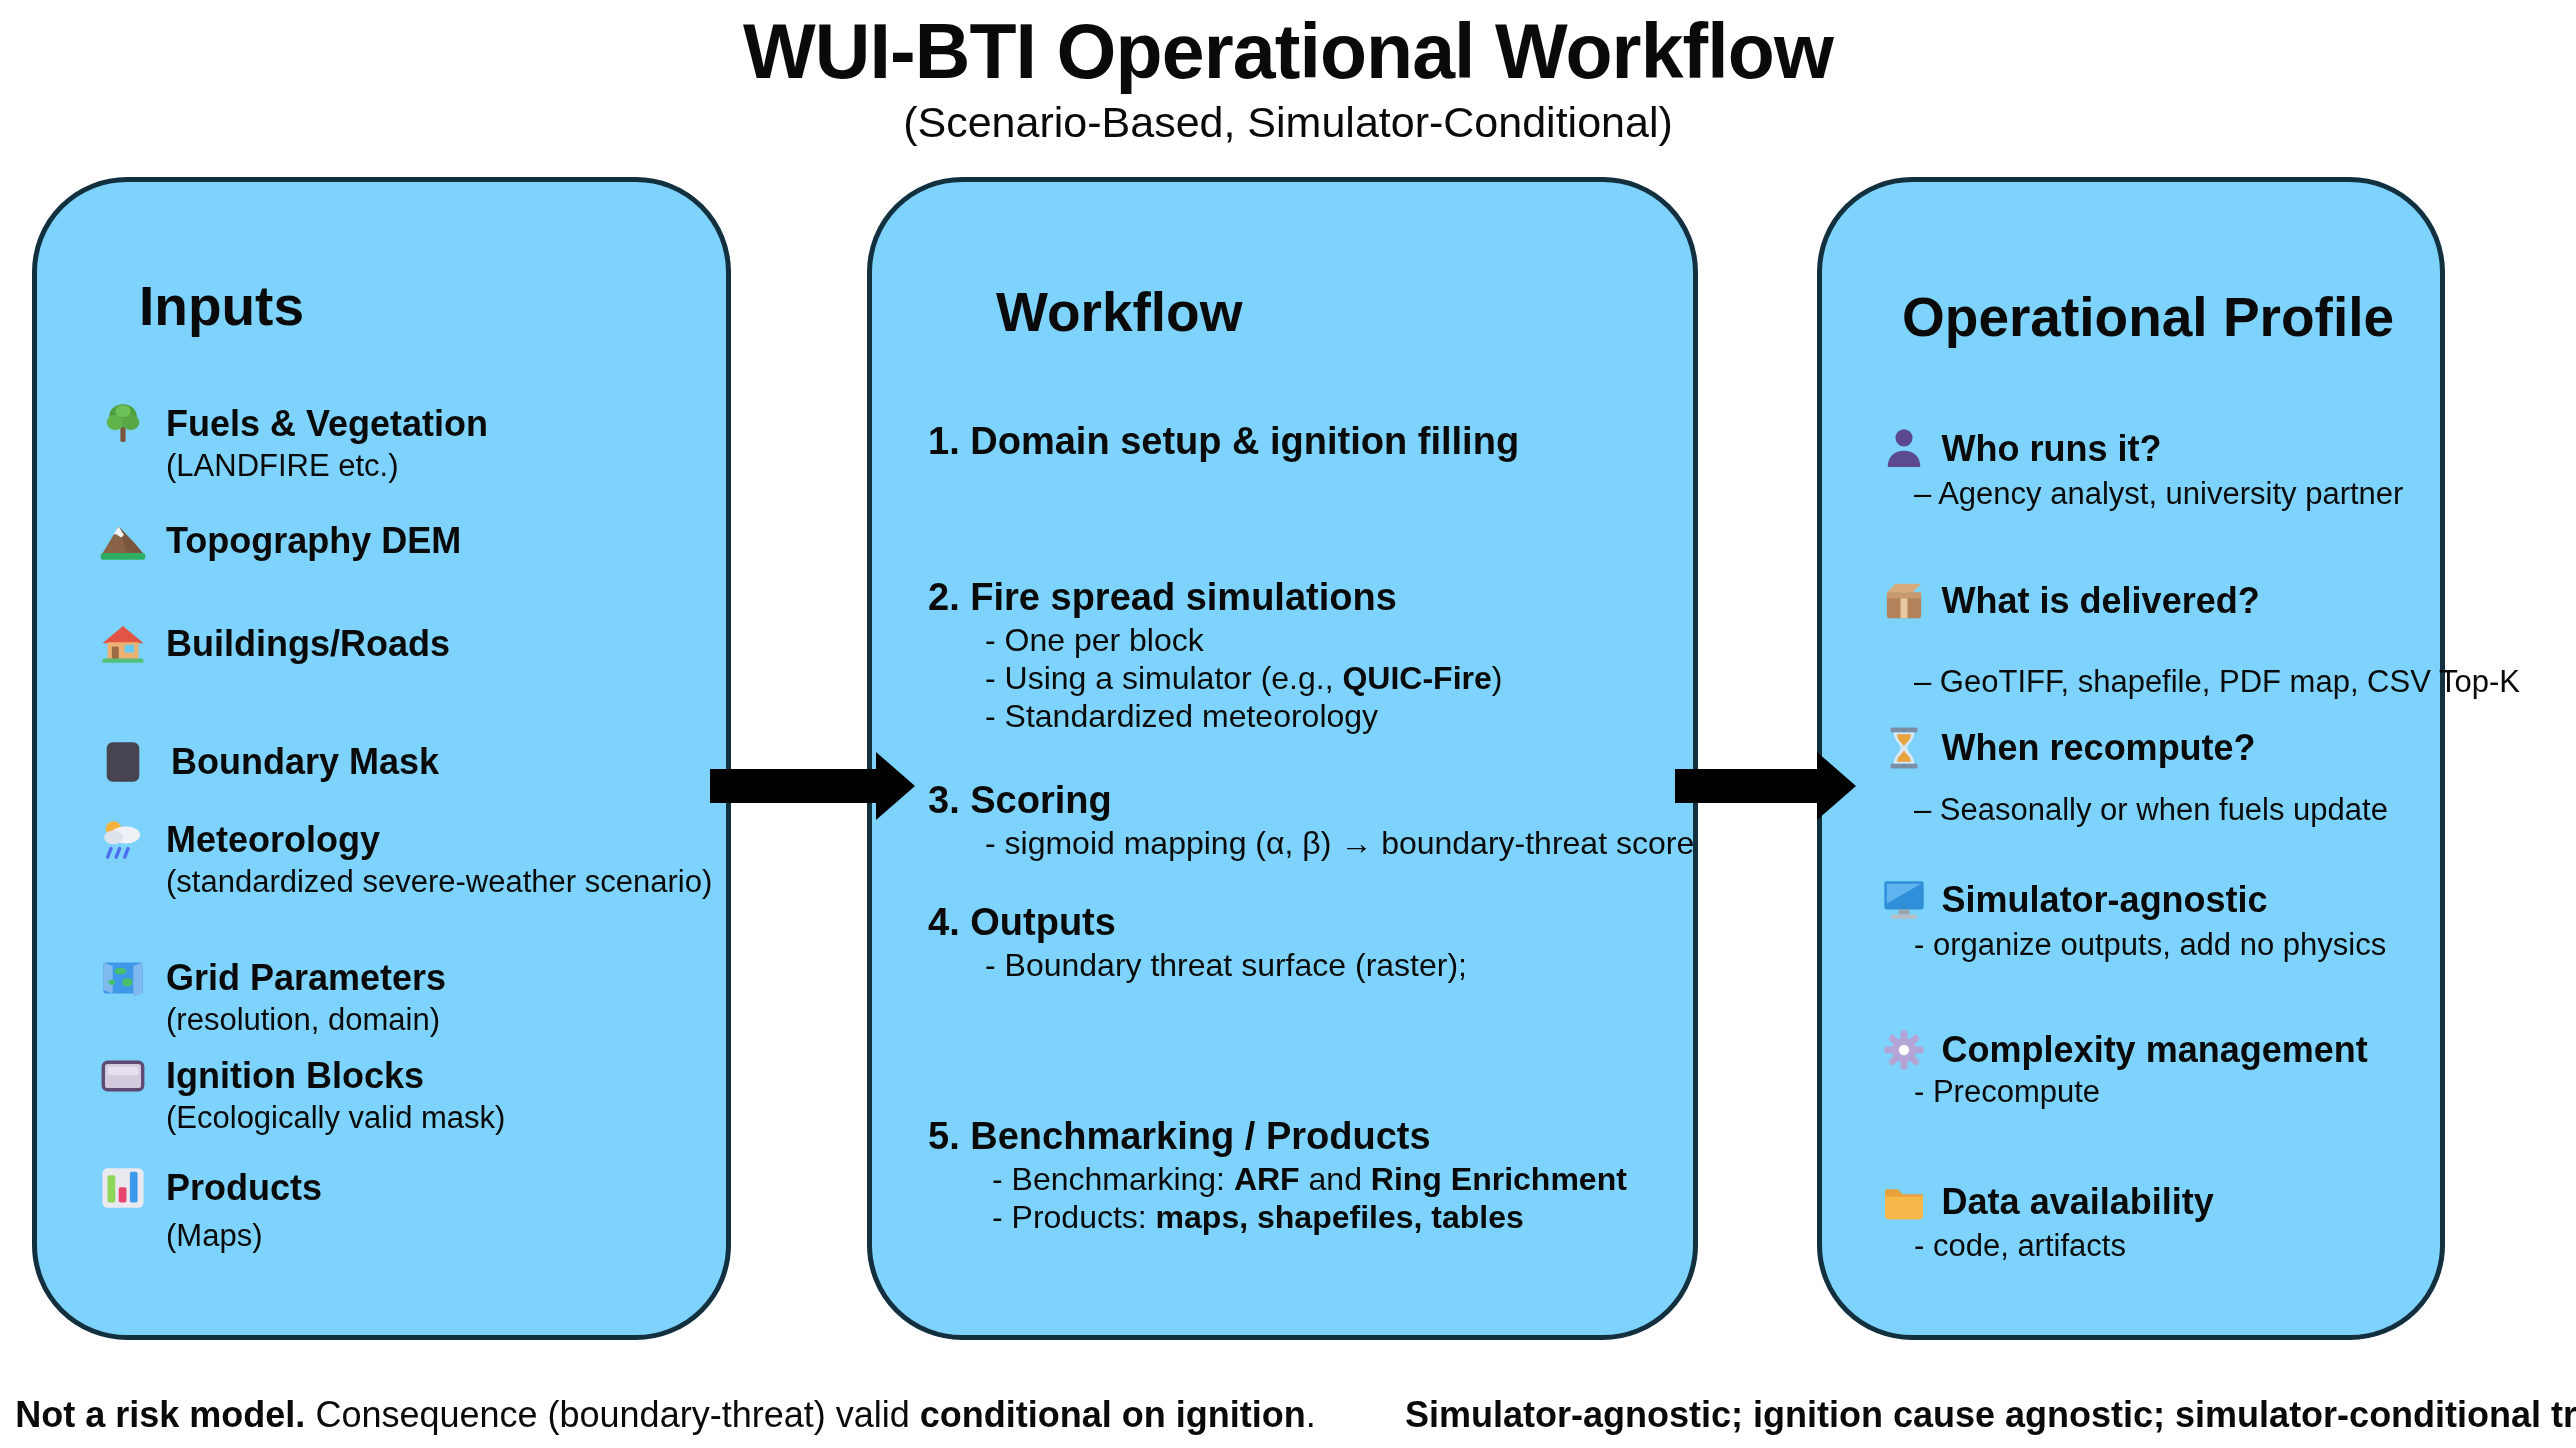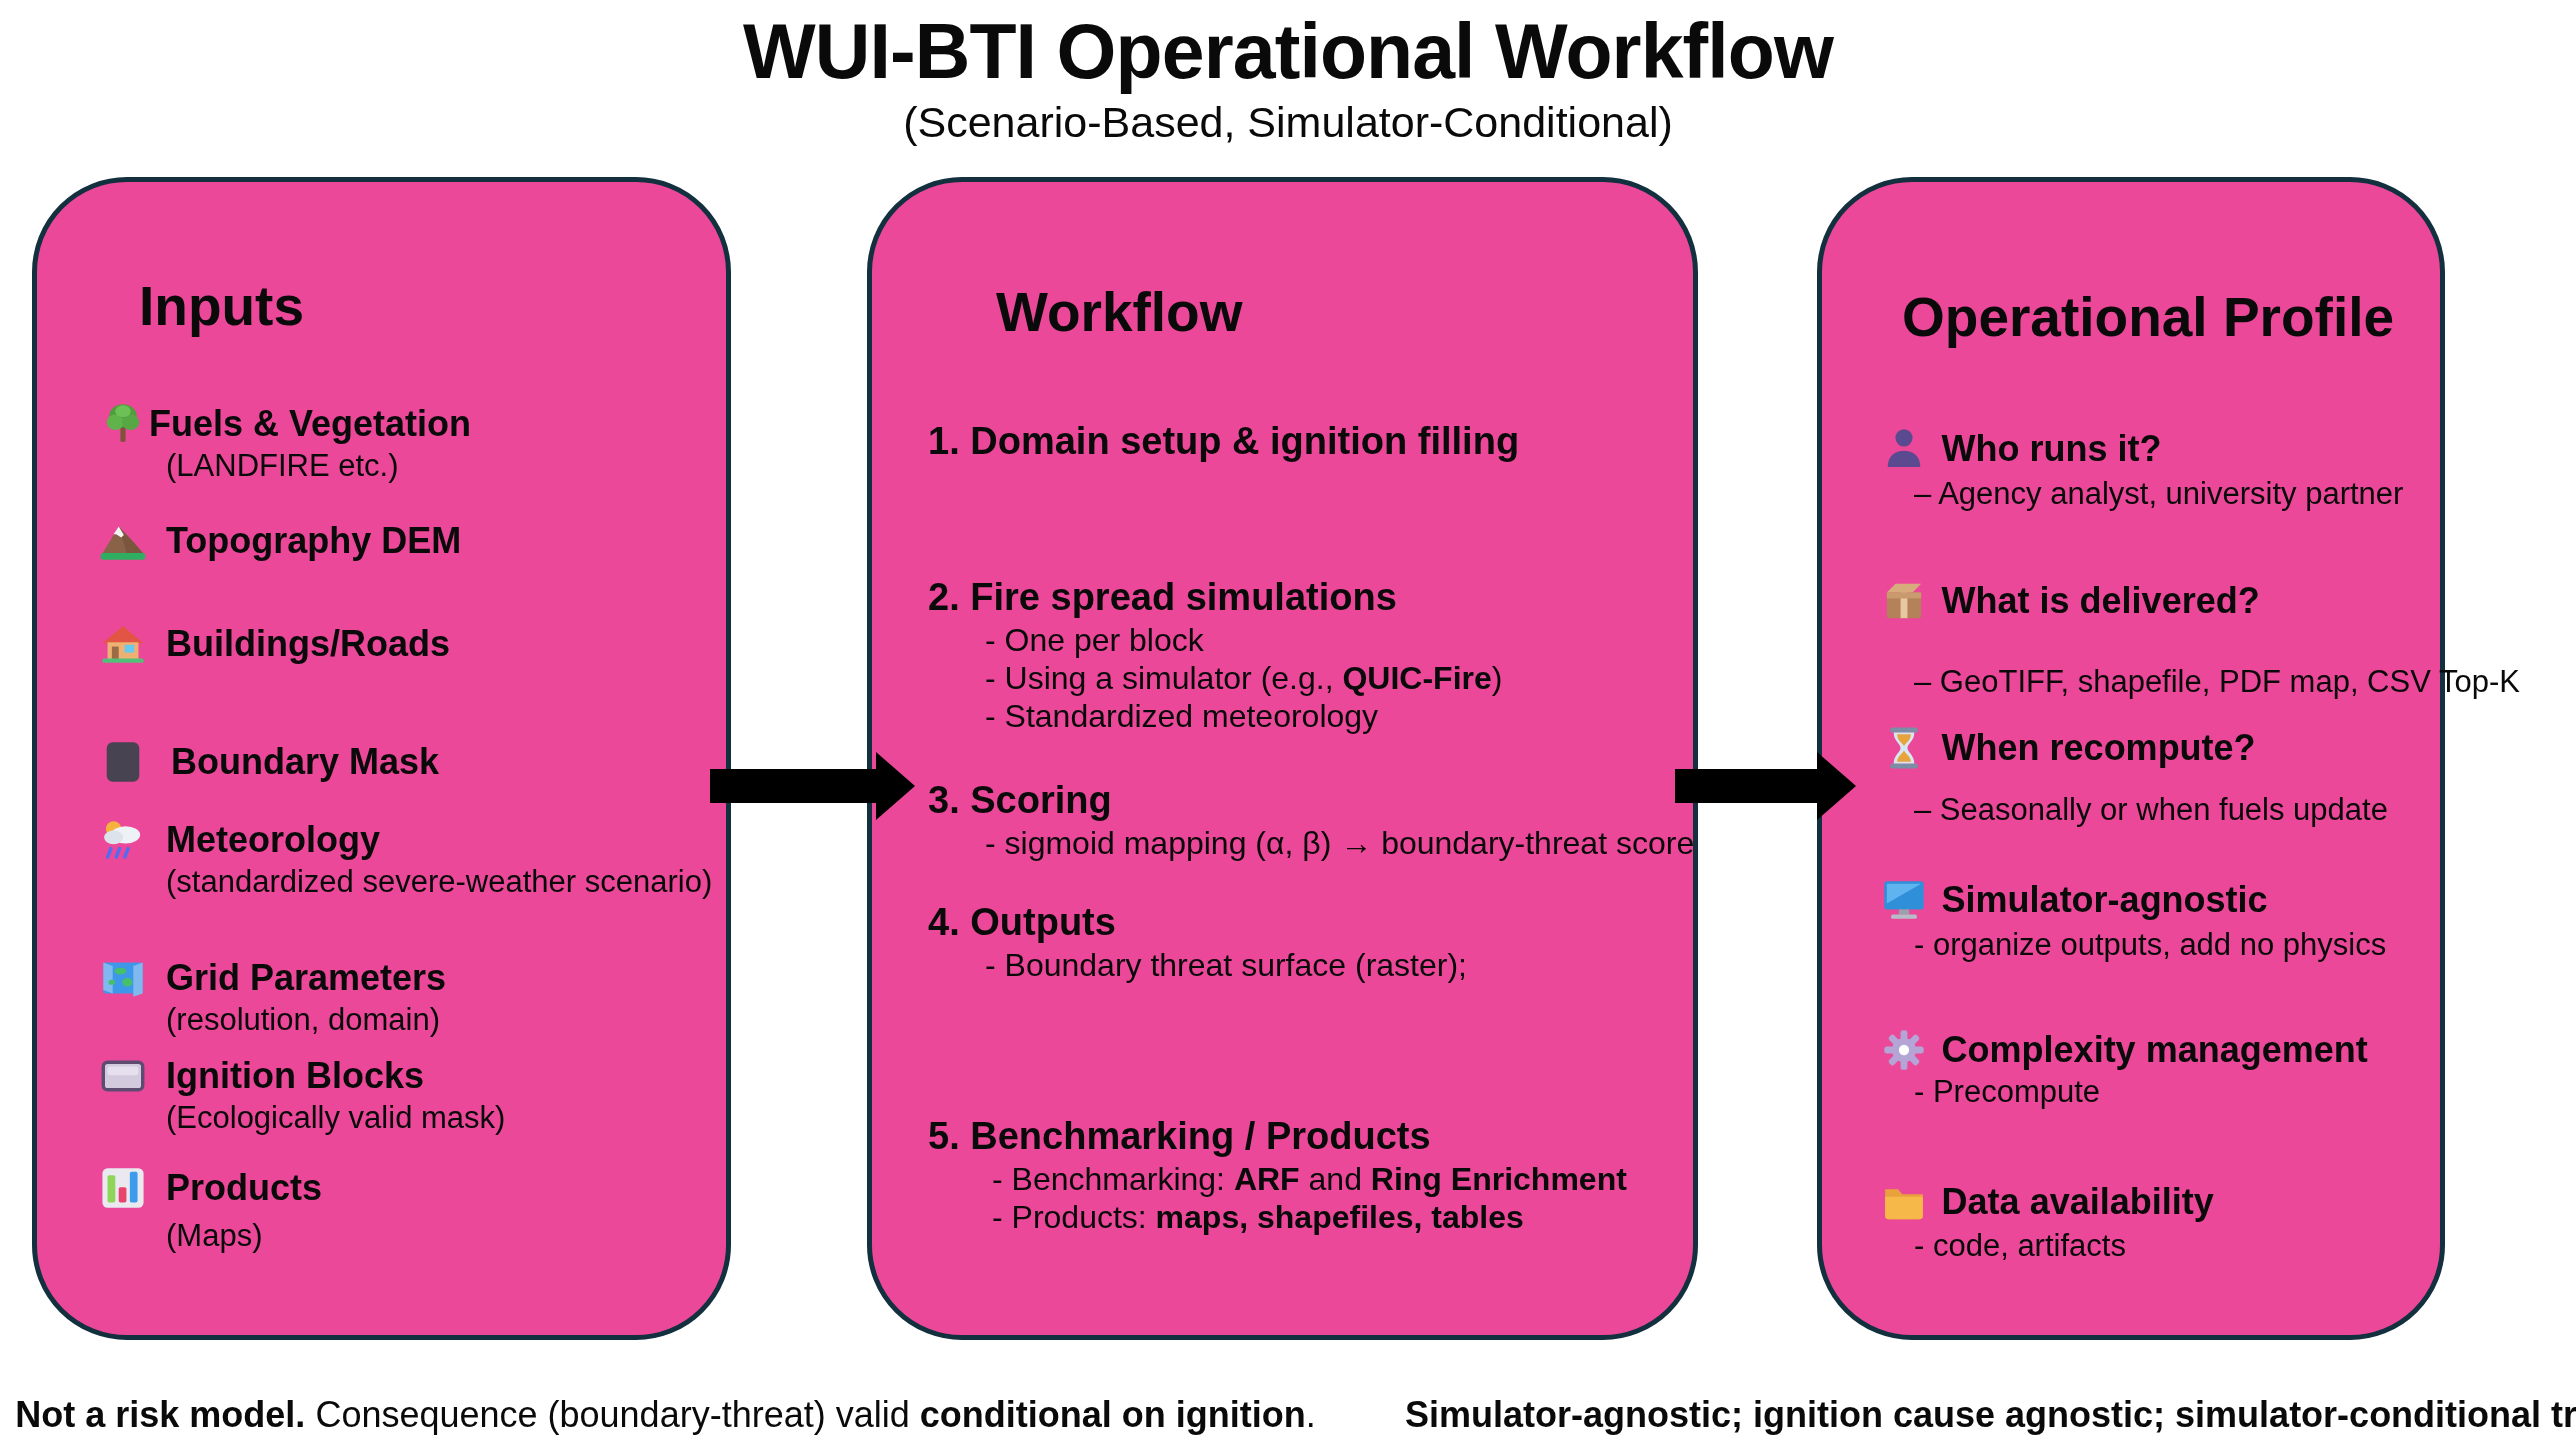--- a/index.html
+++ b/index.html
@@ -6,21 +6,21 @@
   html,body{margin:0;padding:0;background:#ffffff;}
   .canvas{
     position:relative;width:2576px;height:1448px;background:#ffffff;overflow:hidden;
     font-family:"Liberation Sans","DejaVu Sans",sans-serif;color:#0a0a0a;
   }
   .title{position:absolute;left:0;top:8.5px;width:100%;text-align:center;
     font-size:77px;font-weight:700;line-height:85px;letter-spacing:-0.9px;}
   .subtitle{position:absolute;left:0;top:97px;width:100%;text-align:center;
     font-size:43px;font-weight:400;line-height:51px;}
   .panel{position:absolute;top:177px;height:1163px;border:5.1px solid #13303f;
-    border-radius:95px;background:#ec4899;box-sizing:border-box;}
+    border-radius:95px;background:#7dd3fc;box-sizing:border-box;}
   .panel-inputs{left:32px;width:699px;}
   .panel-workflow{left:867px;width:831px;}
   .panel-profile{left:1817px;width:628px;}
   .panel-h{position:absolute;margin:0;font-size:55px;font-weight:700;transform:translateY(-50%);white-space:nowrap;}
   .row{position:absolute;display:flex;align-items:center;transform:translateY(-50%);white-space:nowrap;}
   .row .ic{flex:0 0 auto;}
   .row .ic svg{display:block;}
   .lbl{font-size:36px;font-weight:700;}
   .sub{position:absolute;transform:translateY(-50%);font-size:31px;font-weight:400;white-space:nowrap;}
   .wf-step{position:absolute;white-space:nowrap;}
@@ -36,21 +36,21 @@
 <body>
 
 <div class="canvas">
 
   <div class="title">WUI-BTI Operational Workflow</div>
   <div class="subtitle">(Scenario-Based, Simulator-Conditional)</div>
 
   <section class="panel panel-inputs">
     <h2 class="panel-h" style="left:102px;top:124px;">Inputs</h2>
     <div id="inputs-items">
-        <div class="row" style="left: 62px; top: 242px; gap: 2px;">
+        <div class="row" style="left: 62px; top: 242px; gap: 19px;">
           <span class="ic">
             <svg width="48" height="48" viewBox="0 0 56 56" xmlns="http://www.w3.org/2000/svg">
               <ellipse cx="28" cy="19" rx="16" ry="14" fill="#4e9e3c"></ellipse>
               <ellipse cx="19" cy="26" rx="10" ry="9" fill="#5fb34a"></ellipse>
               <ellipse cx="37" cy="26" rx="10" ry="9" fill="#57a844"></ellipse>
               <ellipse cx="28" cy="13" rx="9" ry="7" fill="#6cc055"></ellipse>
               <rect x="25" y="32" width="6" height="17" rx="2" fill="#7d5339"></rect>
             </svg>
           </span>
           <span class="lbl">Fuels &amp; Vegetation</span>

